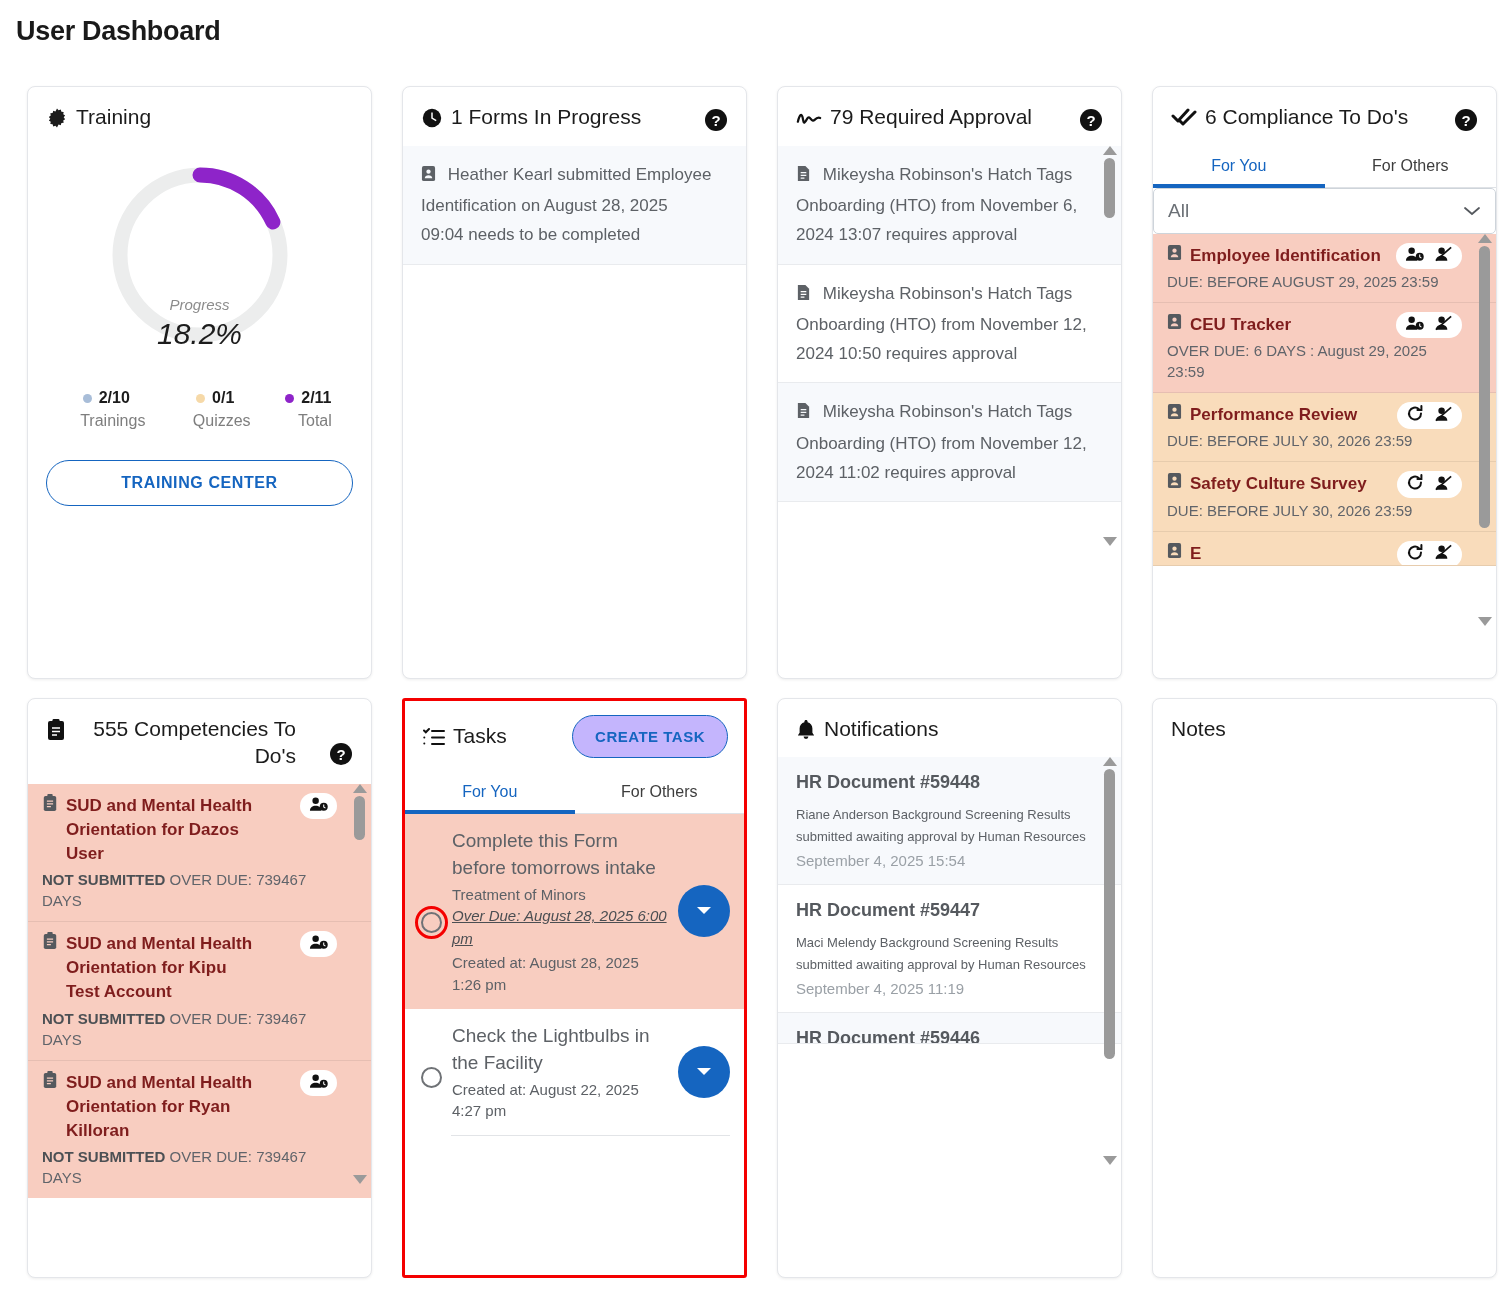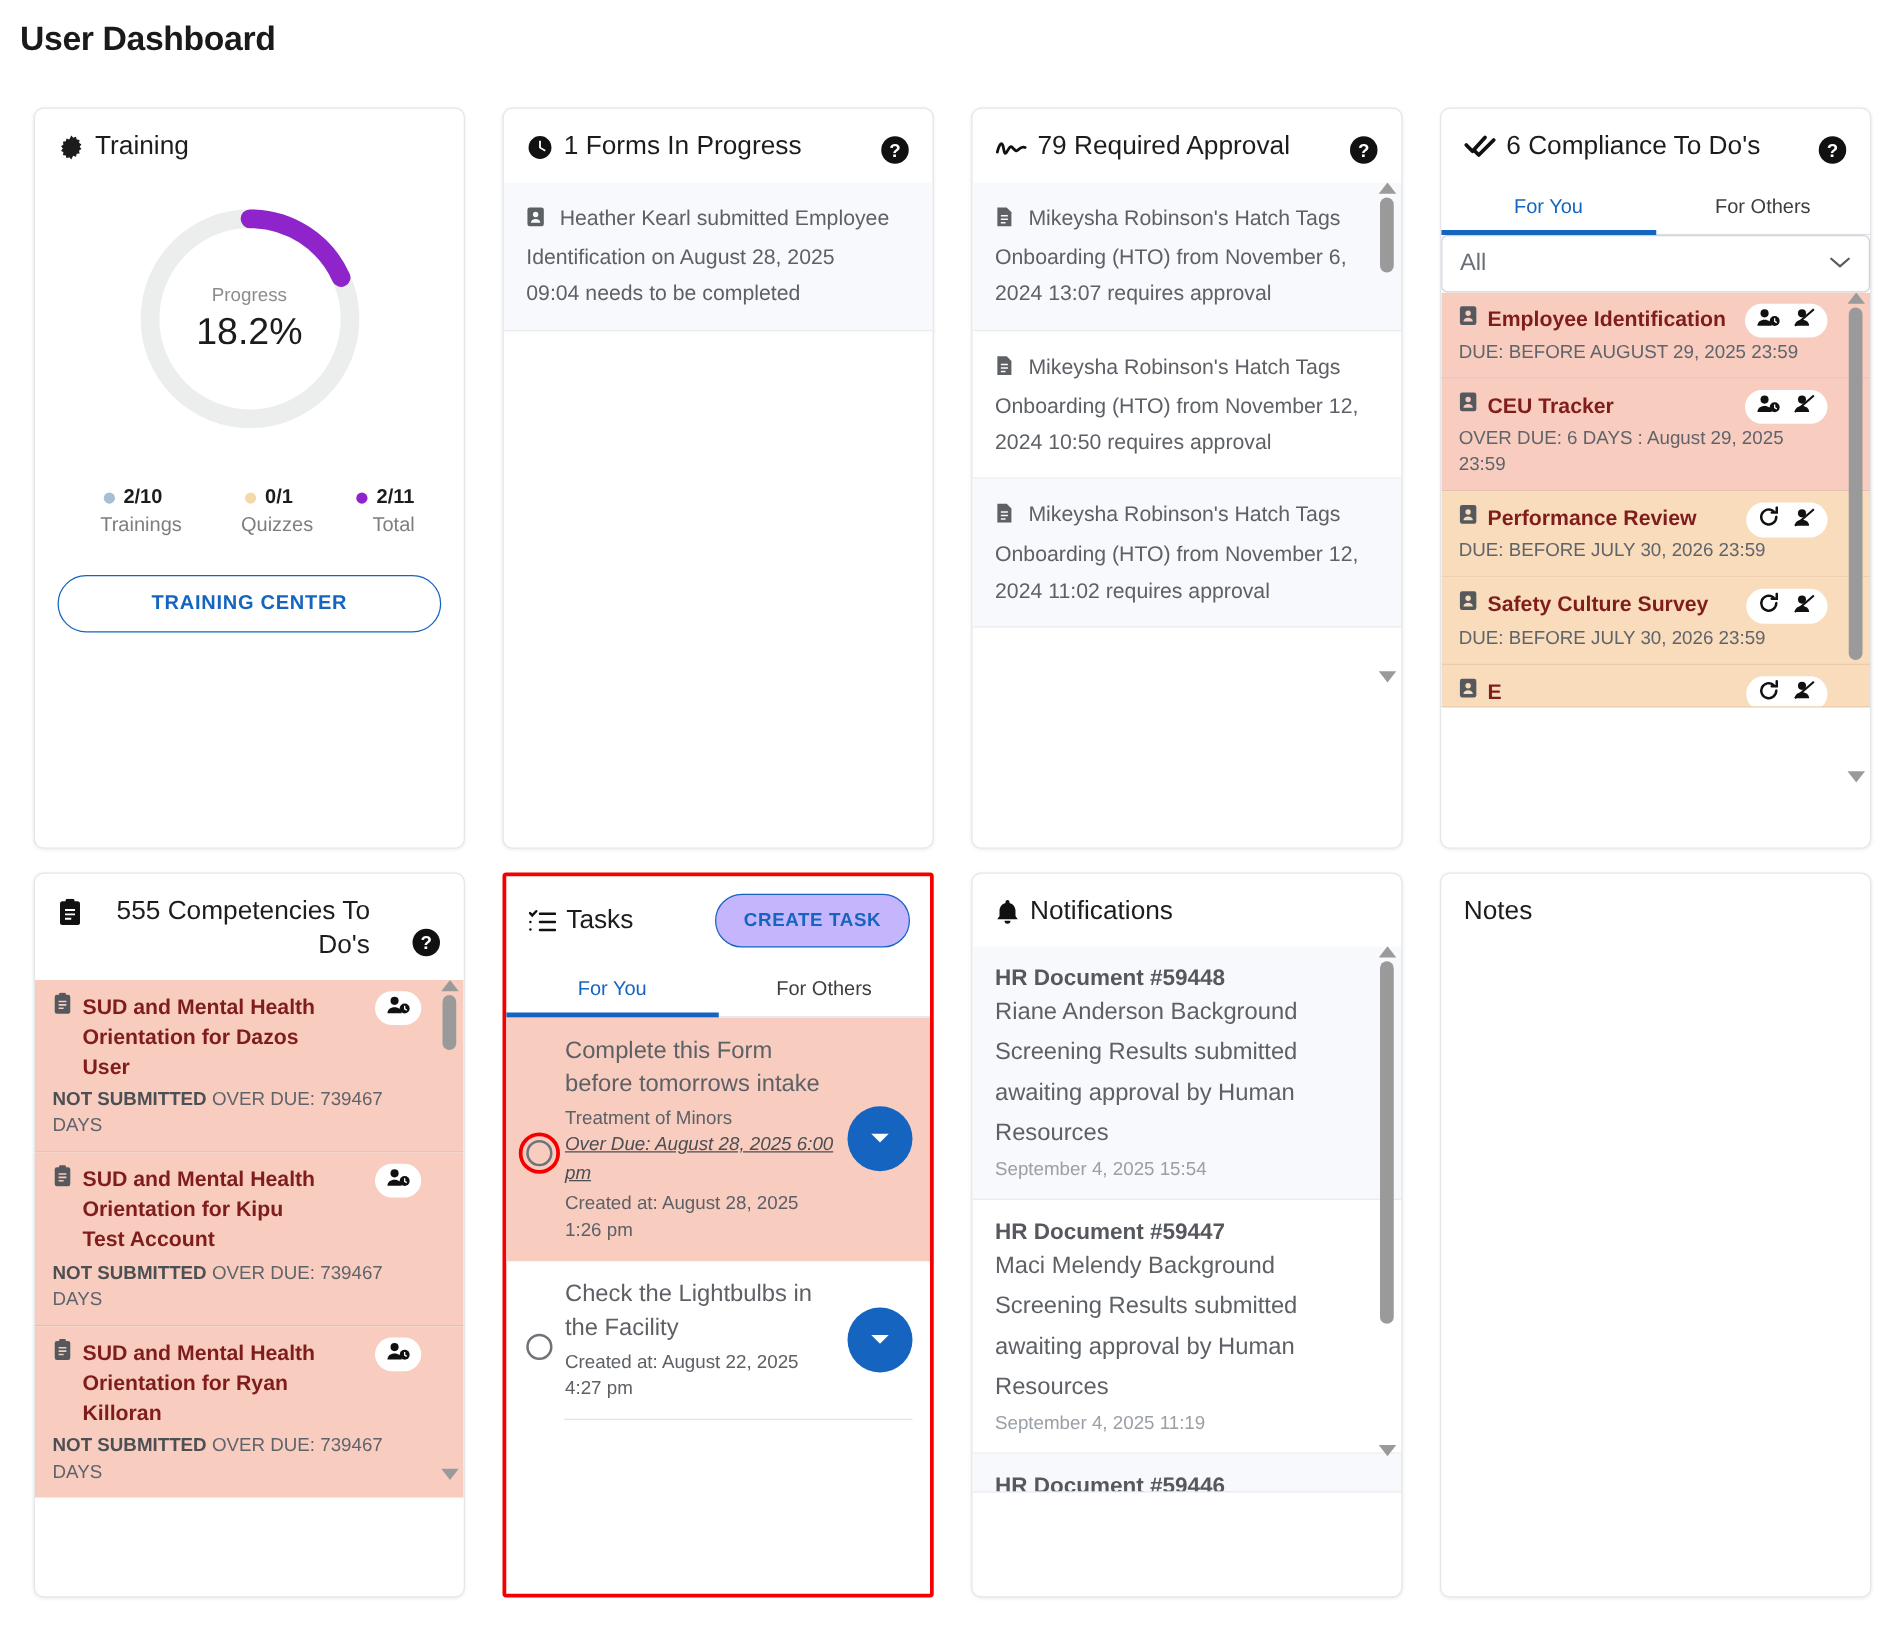--- a/index.html
+++ b/index.html
@@ -74,21 +74,21 @@
   
   .ring-wrap {
     display: flex; justify-content: center;
     margin-top: 14px;
     position: relative;
   }
   .ring-center {
     position: absolute;
     top: 0; left: 0; right: 0; bottom: 0;
     display: flex; flex-direction: column;
-    align-items: center; justify-content: center;
+    align-items: center; justify-content: flex-end; font-style: italic;
   }
   .ring-label { font-size: 15px; color: #8c8c8c; margin-bottom: 4px;}
   .ring-value { font-size: 30px; color: #1c1c1c; }
   .legend {
     display: flex; justify-content: space-around;
     padding: 38px 22px 0 22px;
   }
   .legend-item { text-align: center; }
   .legend-top {
     display:flex; align-items:center; justify-content:center;
@@ -259,21 +259,21 @@
     cursor: pointer;
   }
   .task-divider { border-bottom: 1px solid #e2e4e7; margin: 0 14px 0 46px; }
   
   .note-item {
     padding: 15px 34px 15px 18px;
     border-bottom: 1px solid #e9ebee;
   }
   .note-item.alt { background: #f7f9fc; }
   .note-title { font-size: 18px; font-weight: bold; color: #55595e; }
-  .note-body { font-size: 19px; color: #5d6166; line-height: 1.7; margin-top: 1px;}
+  .note-body { font-size: 13px; color: #5d6166; line-height: 1.7; margin-top: 11px;}
   .note-time { font-size: 15px; color: #9aa0a6; margin-top: 4px; }
   .notes-empty { padding: 22px 18px 0 18px; font-size: 17px; color: #5d6166; }
 </style>
 </head>
 <body>
 
 <div class="page-title">User Dashboard</div>
 
 <div class="grid">
 

